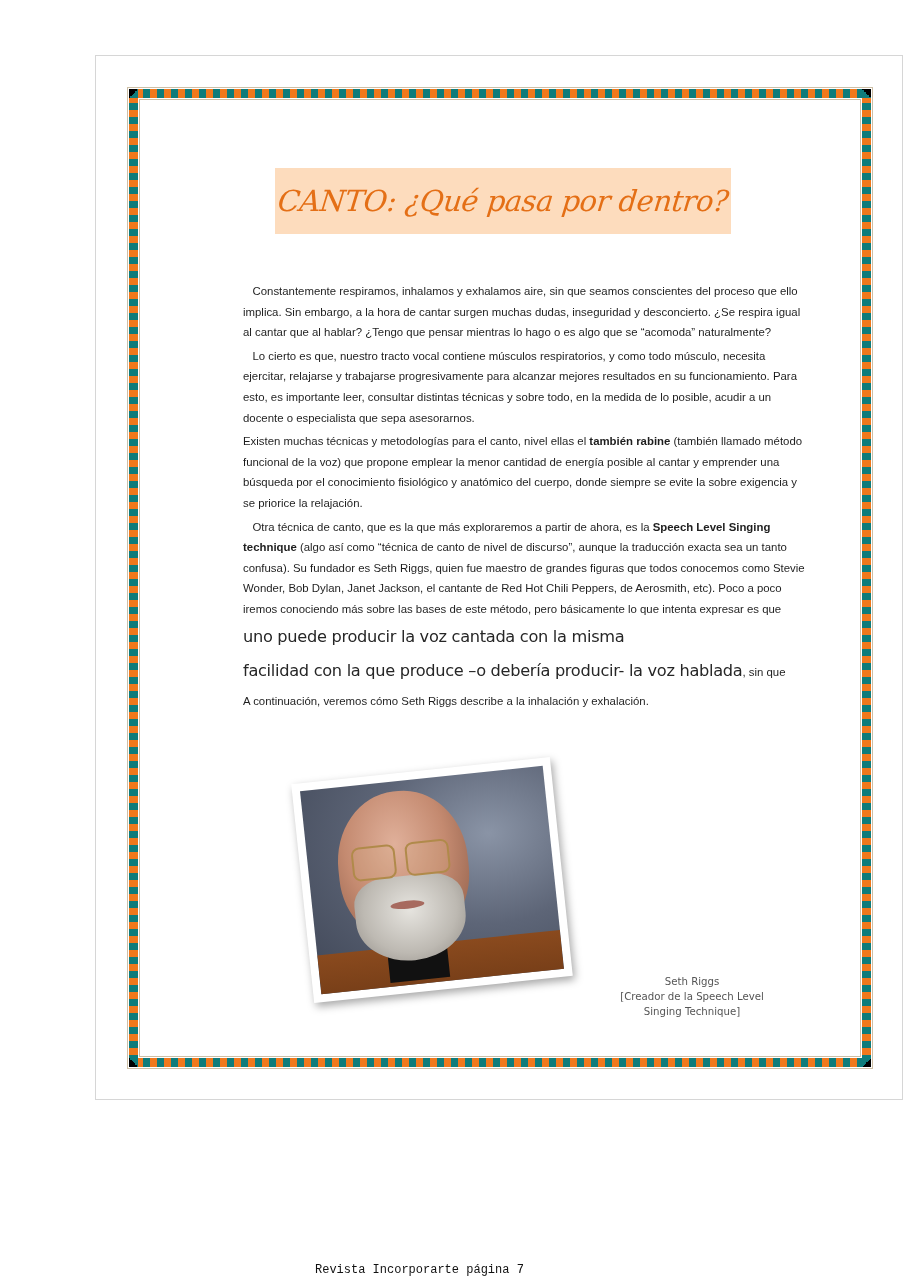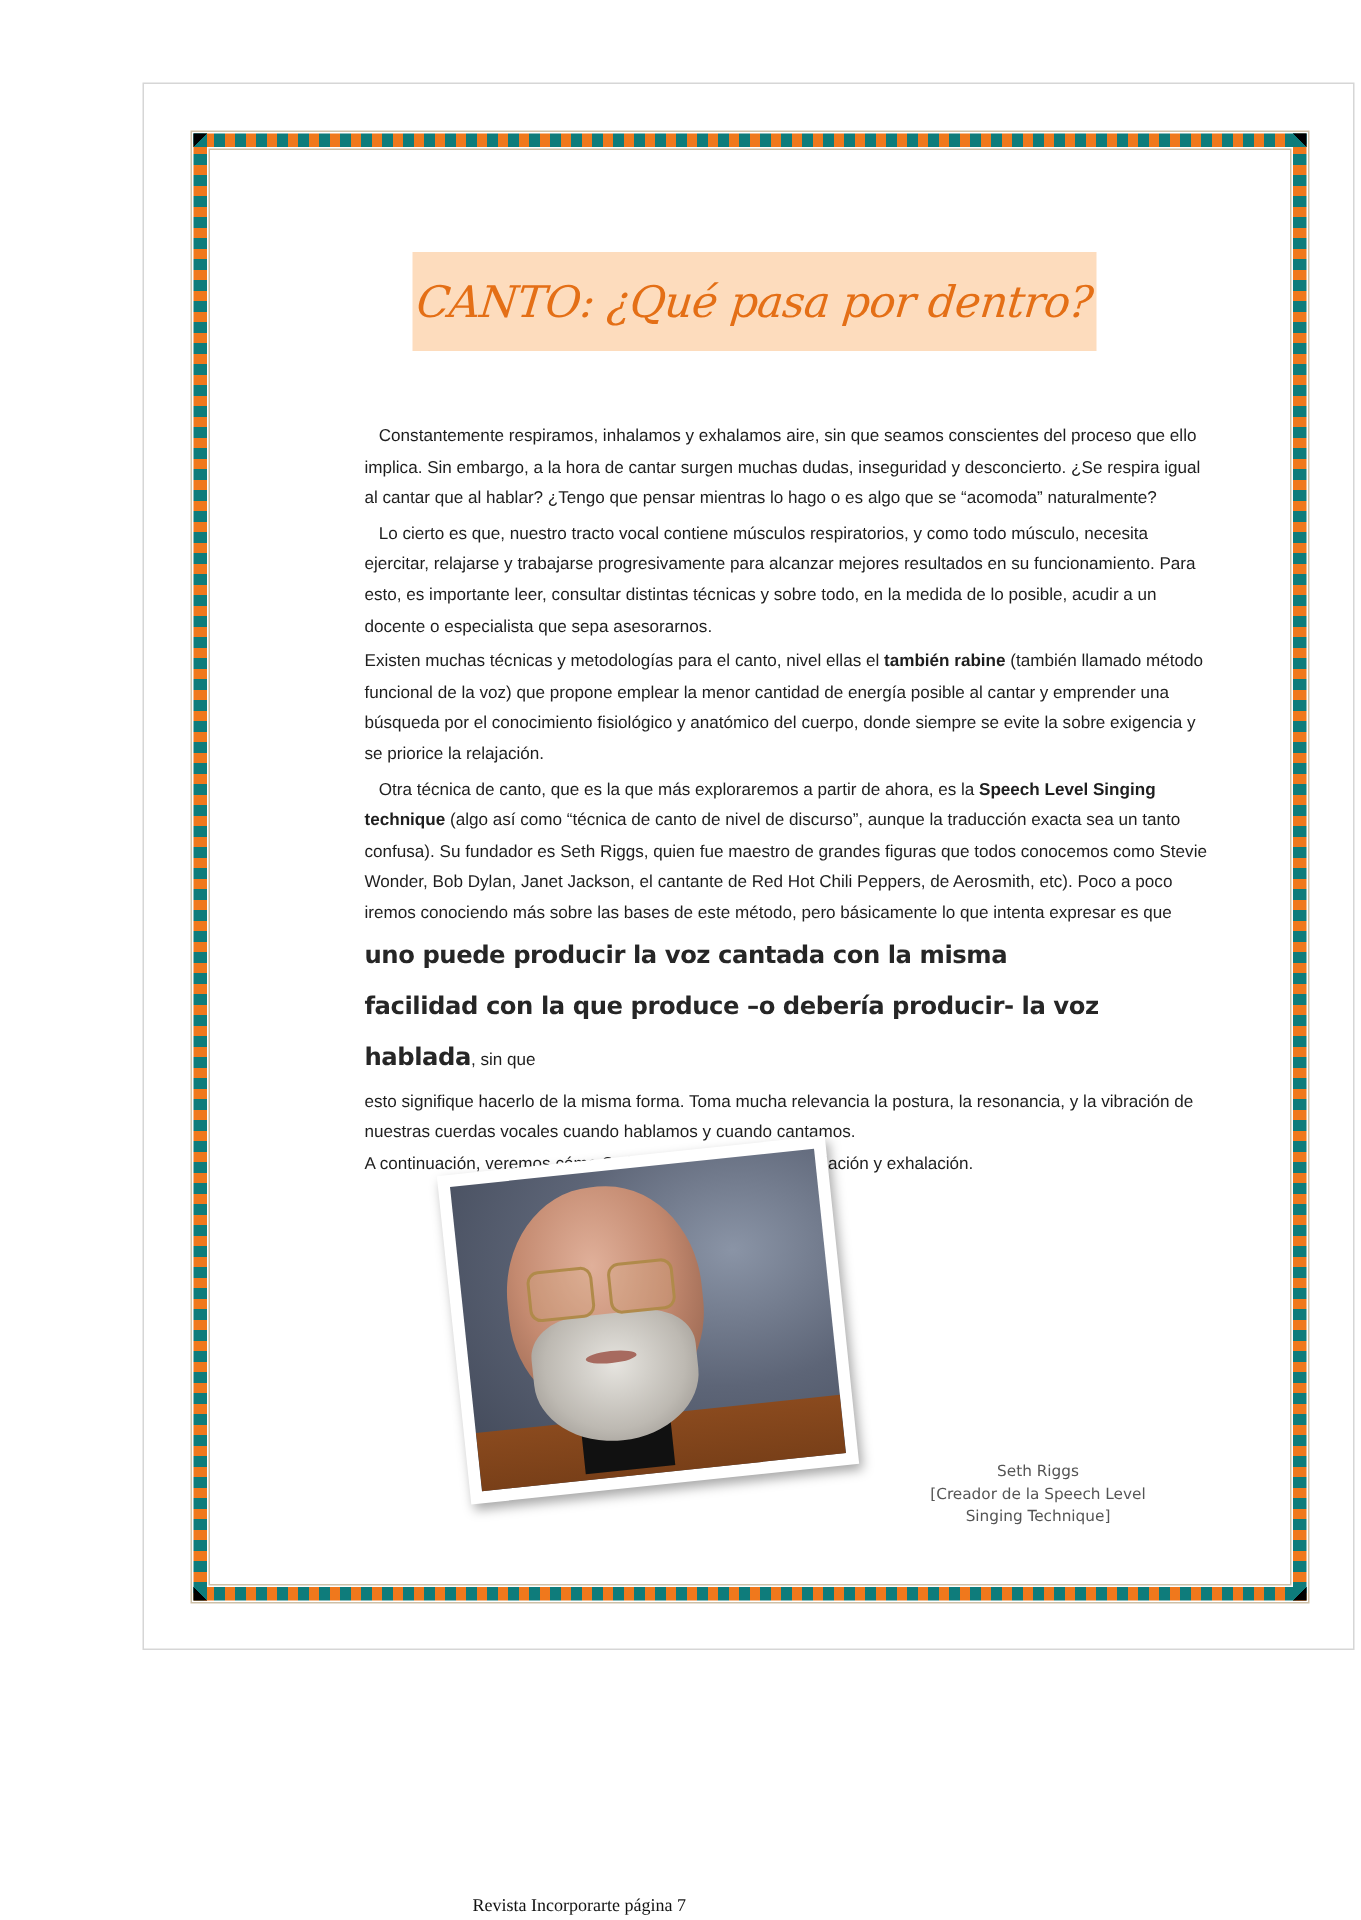--- a/index.html
+++ b/index.html
@@ -50,21 +50,21 @@
       transform: skewX(-6deg);
     }
 
     .body-text {
       position: absolute; left: 243px; top: 281px; width: 565px;
       font-size: 11.4px; line-height: 20.6px; color: #1e1e1e;
     }
     .body-text p { margin: 0 0 3px 0; }
     .body-text b { font-weight: bold; }
     .big-quote {
-      font-family: "DejaVu Sans", sans-serif; font-weight: bold;
+      font-family: "DejaVu Sans", sans-serif; font-weight: normal;
       font-size: 16.2px; color: #262626; letter-spacing: -0.3px; margin-top: 28px;
     }
     .quote-line { line-height: 34px; }
 
     .photo {
       position: absolute; left: 302px; top: 770px; width: 260px; height: 220px;
       background: #fff; padding: 8px; box-sizing: border-box;
       transform: rotate(-6deg);
       box-shadow: 2px 4px 8px rgba(0,0,0,0.35);
     }
@@ -104,21 +104,21 @@
 
     .caption {
       position: absolute; left: 612px; top: 974px; width: 160px;
       font-family: "DejaVu Sans", sans-serif; font-size: 10.2px; line-height: 15px;
       color: #555;
       text-align: center;
     }
 
     .footer {
       position: absolute; left: 315px; top: 1263px;
-      font-family: Liberation Serif, serif; font-size: 12px; color: #111;
+      font-family: Liberation Mono, monospace; font-size: 12px; color: #111;
     }
   </style>
 </head>
 <body>
 
 <div class="page-outline"></div>
 
 <div class="frame-outer"></div>
 <div class="strip top"></div>
 <div class="strip bottom"></div>
@@ -132,21 +132,20 @@
 
 <div class="title-box">
   <span class="title-text">CANTO: ¿Qué pasa por dentro?</span>
 </div>
 
 <div class="body-text">
   <p>&nbsp;&nbsp;&nbsp;<span>Constantemente respiramos, inhalamos y exhalamos aire, sin que seamos conscientes del proceso que ello implica. Sin embargo, a la hora de cantar surgen muchas dudas, inseguridad y desconcierto. ¿Se respira igual al cantar que al hablar? ¿Tengo que pensar mientras lo hago o es algo que se “acomoda” naturalmente?</span></p>
   <p>&nbsp;&nbsp;&nbsp;<span>Lo cierto es que, nuestro tracto vocal contiene músculos respiratorios, y como todo músculo, necesita ejercitar, relajarse y trabajarse progresivamente para alcanzar mejores resultados en su funcionamiento. Para esto, es importante leer, consultar distintas técnicas y sobre todo, en la medida de lo posible, acudir a un docente o especialista que sepa asesorarnos.</span></p>
   <p><span> Existen muchas técnicas y metodologías para el canto, nivel ellas el </span><b>también rabine</b><span> (también llamado método funcional de la voz) que propone emplear la menor cantidad de energía posible al cantar y emprender una búsqueda por el conocimiento fisiológico y anatómico del cuerpo, donde siempre se evite la sobre exigencia y se priorice la relajación.</span></p>
   <p>&nbsp;&nbsp;&nbsp;<span>Otra técnica de canto, que es la que más exploraremos a partir de ahora, es la </span><b>Speech Level Singing technique</b><span> (algo así como “técnica de canto de nivel de discurso”, aunque la traducción exacta sea un tanto confusa). Su fundador es Seth Riggs, quien fue maestro de grandes figuras que todos conocemos como Stevie Wonder, Bob Dylan, Janet Jackson, el cantante de Red Hot Chili Peppers, de Aerosmith, etc). Poco a poco iremos conociendo más sobre las bases de este método, pero básicamente lo que intenta expresar es que </span><span class="big-quote quote-line">uno puede producir la voz cantada con la misma</span><br><span class="big-quote quote-line">facilidad con la que produce –o debería producir- la voz hablada</span><span>, sin que</span></p>
-  <p style="margin-bottom:0"><span>esto signifique hacerlo de la misma forma.  Toma mucha relevancia la postura, la resonancia, y la vibración de nuestras cuerdas vocales cuando hablamos y cuando cantamos.</span></p>
   <p><span> A continuación, veremos cómo Seth Riggs describe a la inhalación y exhalación.</span></p>
 </div>
 
 <div class="photo">
   <div class="photo-inner">
     <div class="jacket"></div>
     <div class="collar"></div>
     <div class="head"></div>
     <div class="beard"></div>
     <div class="mouth"></div>

